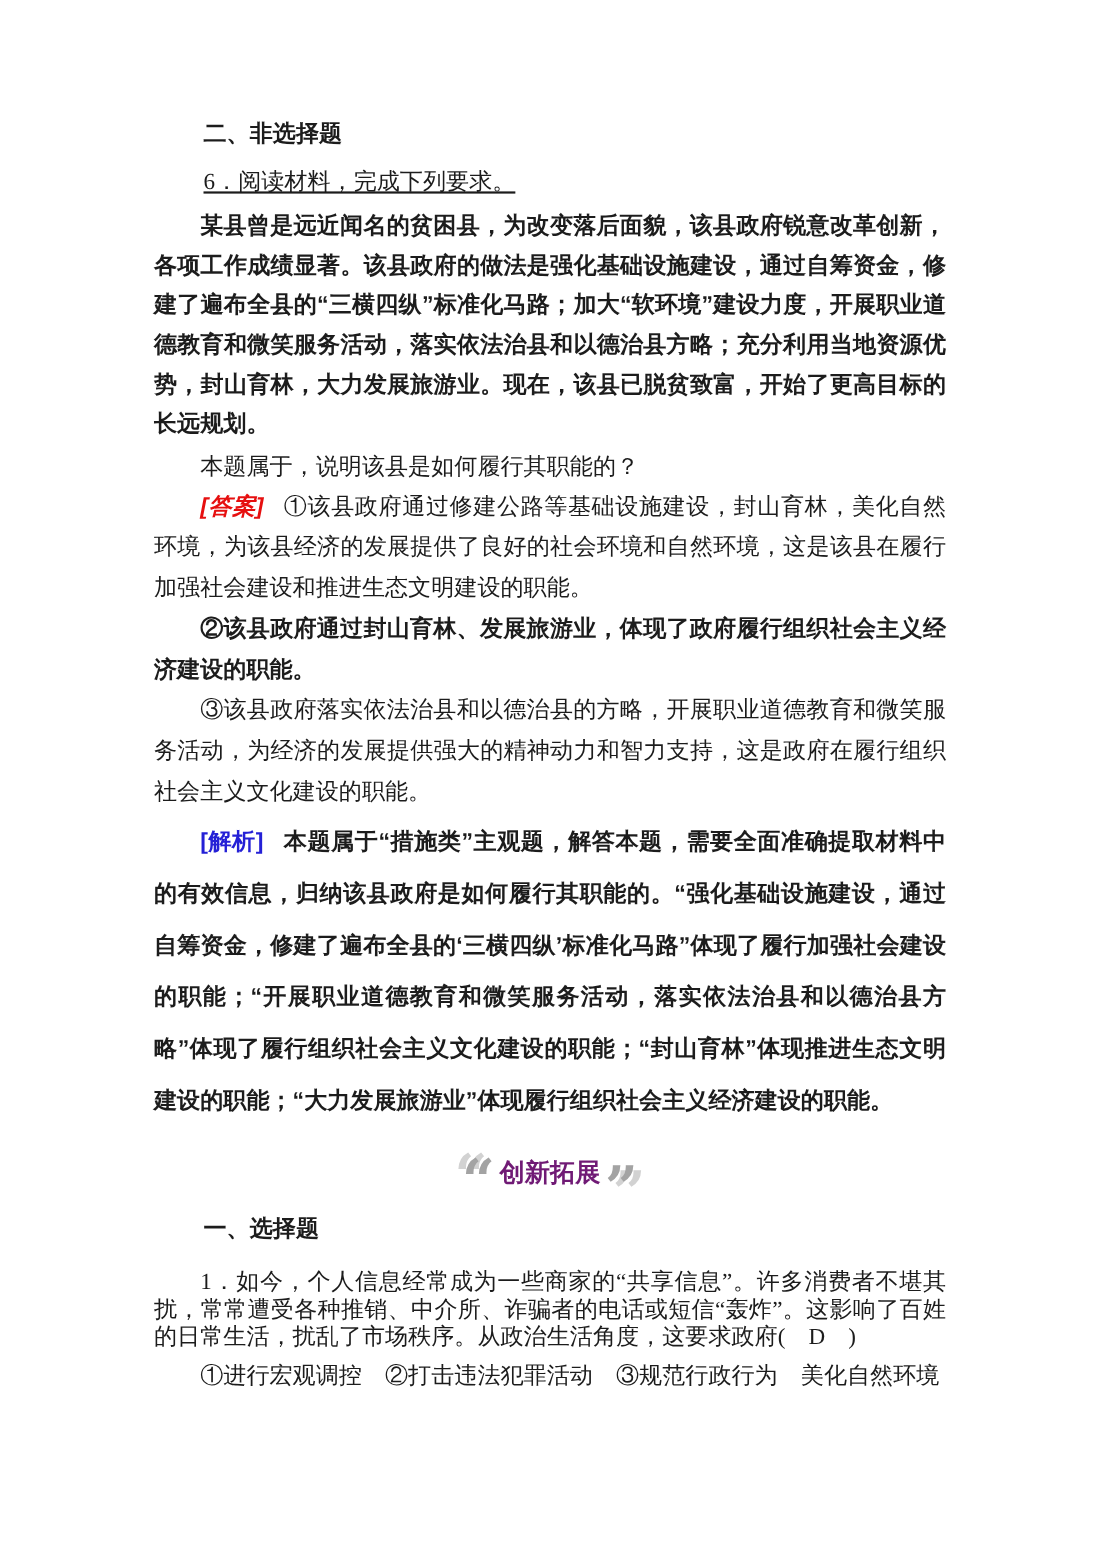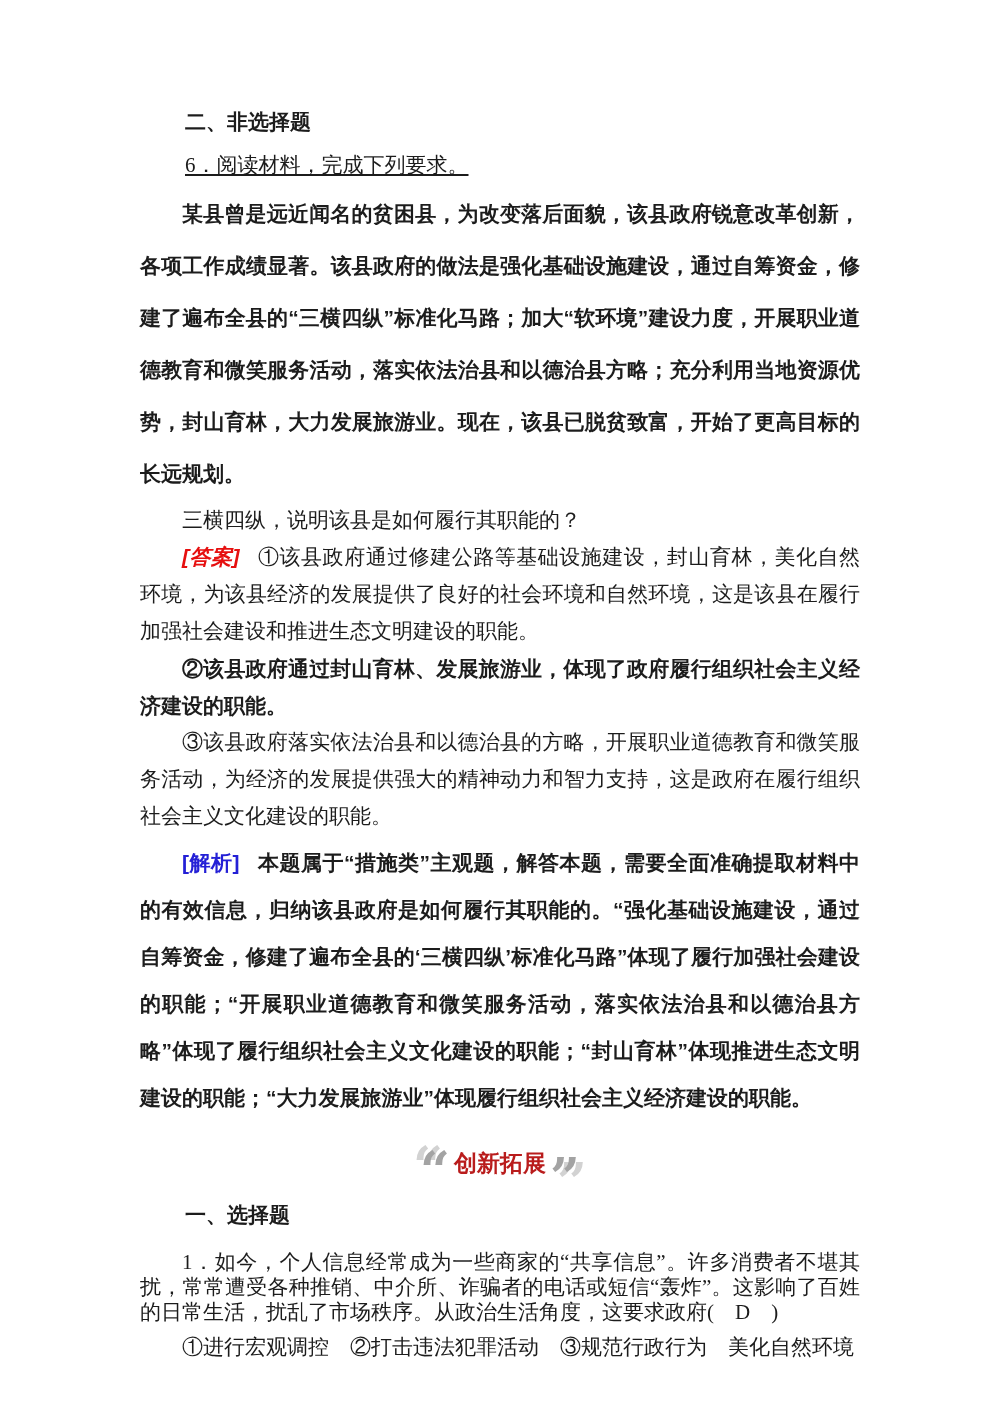--- a/index.html
+++ b/index.html
@@ -22,41 +22,41 @@
   .heading {
     font-family: "Liberation Sans", sans-serif;
     font-weight: 700;
     font-size: 21px;
     line-height: 32px;
     padding-left: 45px;
   }
   p { font-size: 21px; text-align: justify; }
   .indent { text-indent: 2em; }
   .stem-line { line-height: 34px; margin-top: 10px; padding-left: 45px; text-decoration: underline; }
-  .material { line-height: 52px; margin-top: 6px; }
+  .material { line-height: 36px; margin-top: 6px; }
   .question-line { line-height: 36px; margin-top: 2px; }
   .ans { line-height: 37px; }
   .analysis1 { line-height: 47px; margin-top: 4px; }
   .q1stem { line-height: 25px; margin-top: 19px; }
   .statements { line-height: 40px; margin-top: 2px; }
   .label { font-family: "Liberation Sans", sans-serif; font-weight: 700; margin-right: 18px; }
   .lbl-red { color: #e60f0f; font-style: italic; }
   .lbl-blue { color: #2420d6; }
   .banner {
     display: flex;
     align-items: center;
     justify-content: center;
     margin: 16px 0 10px 0;
     height: 52px;
   }
   .banner-title {
     font-family: "Liberation Sans", sans-serif;
     font-weight: 700;
     font-size: 23px;
-    color: #b91c1c;
+    color: #701a75;
     margin: 0 4px;
   }
   .quote {
     font-family: "DejaVu Serif", serif;
     font-weight: 700;
     font-size: 52px;
     color: #a3a3a3;
     line-height: 0.4;
   }
   .quote-left  { transform: translateY(8px);  text-shadow: -7px -5px 0 #d2d2d2; }
@@ -67,21 +67,21 @@
 
 <div class="page">
   <div class="content">
 
     <div class="heading">二、非选择题</div>
 
     <p class="song stem-line">6．阅读材料，完成下列要求。</p>
 
     <p class="hei material indent">某县曾是远近闻名的贫困县，为改变落后面貌，该县政府锐意改革创新，各项工作成绩显著。该县政府的做法是强化基础设施建设，通过自筹资金，修建了遍布全县的“三横四纵”标准化马路；加大“软环境”建设力度，开展职业道德教育和微笑服务活动，落实依法治县和以德治县方略；充分利用当地资源优势，封山育林，大力发展旅游业。现在，该县已脱贫致富，开始了更高目标的长远规划。</p>
 
-    <p class="song question-line indent">三横四纵，说明该县是如何履行其职能的？</p>
+    <p class="song question-line indent">本题属于，说明该县是如何履行其职能的？</p>
 
     <p class="song ans indent">
       <span class="label lbl-red">[答案]</span><span>①该县政府通过修建公路等基础设施建设，封山育林，美化自然环境，为该县经济的发展提供了良好的社会环境和自然环境，这是该县在履行加强社会建设和推进生态文明建设的职能。</span>
     </p>
 
     <p class="hei ans indent">②该县政府通过封山育林、发展旅游业，体现了政府履行组织社会主义经济建设的职能。</p>
 
     <p class="song ans indent">③该县政府落实依法治县和以德治县的方略，开展职业道德教育和微笑服务活动，为经济的发展提供强大的精神动力和智力支持，这是政府在履行组织社会主义文化建设的职能。</p>
 
     <p class="hei analysis1 indent">

